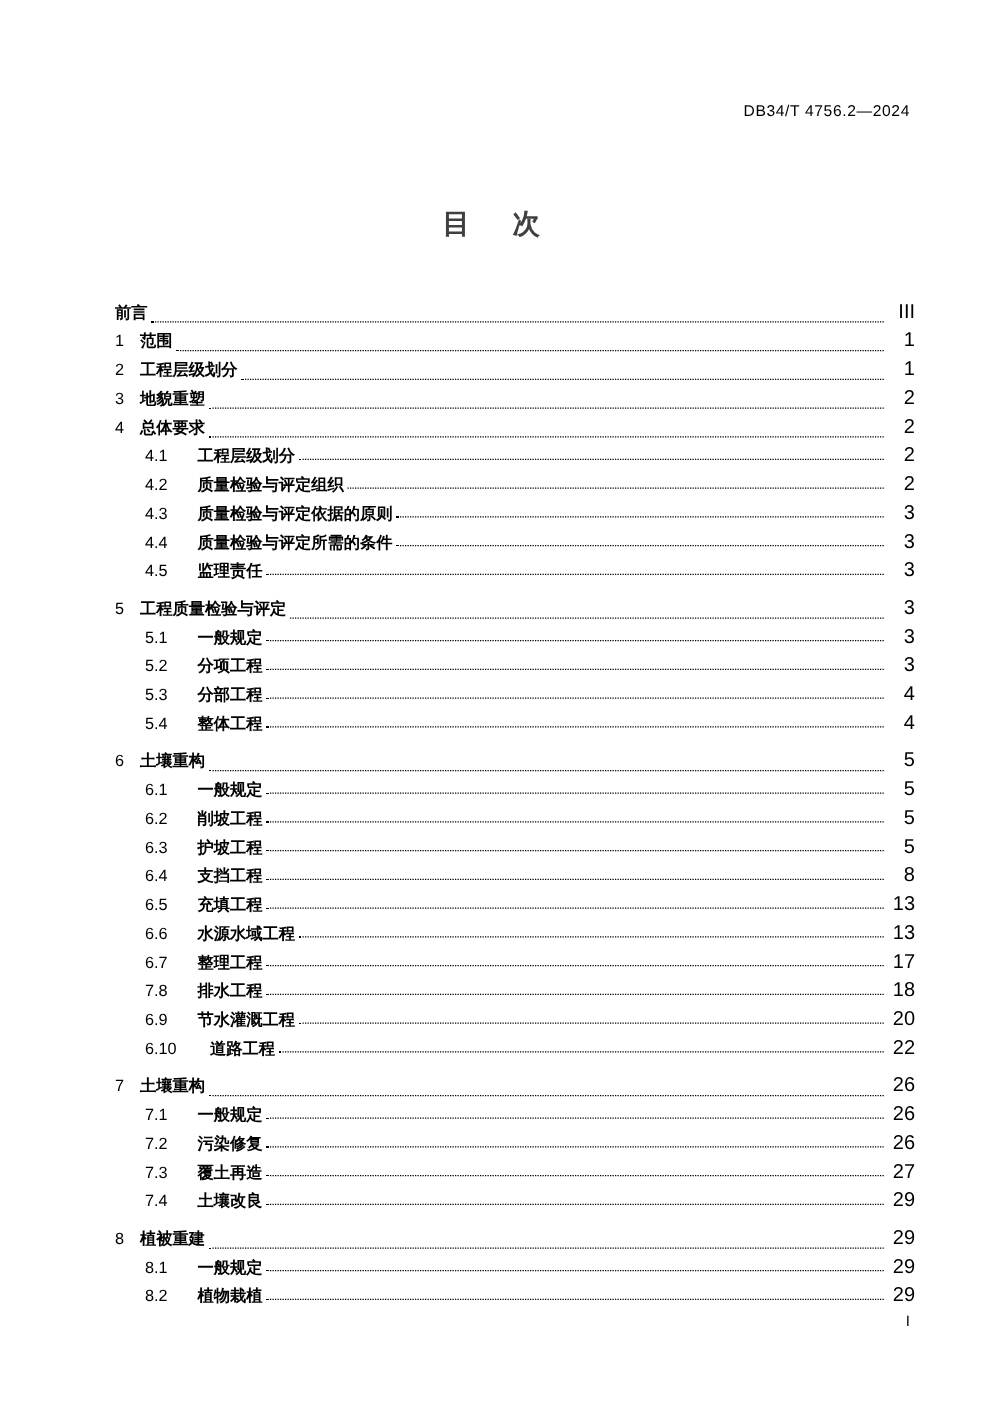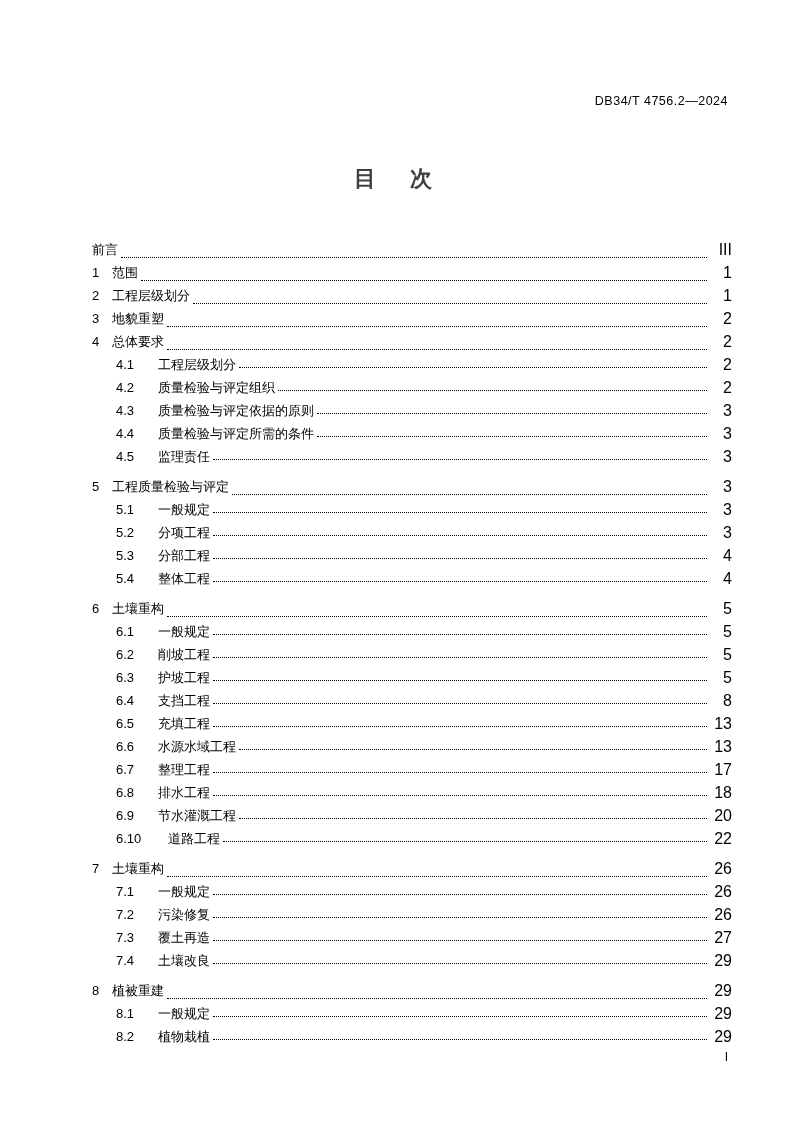--- a/index.html
+++ b/index.html
@@ -15,21 +15,21 @@
     position: relative;
     width: 800px;
     height: 1132px;
     margin: 0 auto;
     background: #ffffff;
     box-sizing: border-box;
     overflow: hidden;
   }
   .header-std {
     position: absolute;
-    top: 94px;
+    top: 82px;
     right: 72px;
     font-family: "Liberation Sans", "DejaVu Sans", sans-serif;
     font-size: 12.5px;
     letter-spacing: 0.5px;
     color: #000;
     white-space: nowrap;
   }
   .doc-title {
     position: absolute;
     top: 164px;
@@ -60,20 +60,21 @@
     display: inline-block;
     font-family: "Liberation Sans", "DejaVu Sans", sans-serif;
     font-size: 13px;
     text-align: left;
     flex: 0 0 auto;
   }
   .toc-entry .label {
     flex: 0 0 auto;
     font-family: "Liberation Sans", "DejaVu Sans", sans-serif;
     font-size: 13px;
+    font-weight: bold;
   }
   .toc-entry .dots {
     flex: 1 1 auto;
     overflow: hidden;
     margin: 0 3px 3px 3px;
     border-bottom: 1px dotted #000;
     height: 9px;
   }
   .toc-entry .page-no {
     flex: 0 0 auto;
@@ -241,21 +242,21 @@
         <span class="dots"></span>
         <span class="page-no">13</span>
       </div>
       <div class="toc-entry lvl-2">
         <span class="num">6.7</span>
         <span class="label">整理工程</span>
         <span class="dots"></span>
         <span class="page-no">17</span>
       </div>
       <div class="toc-entry lvl-2">
-        <span class="num">6.8</span>
+        <span class="num">7.8</span>
         <span class="label">排水工程</span>
         <span class="dots"></span>
         <span class="page-no">18</span>
       </div>
       <div class="toc-entry lvl-2">
         <span class="num">6.9</span>
         <span class="label">节水灌溉工程</span>
         <span class="dots"></span>
         <span class="page-no">20</span>
       </div>

